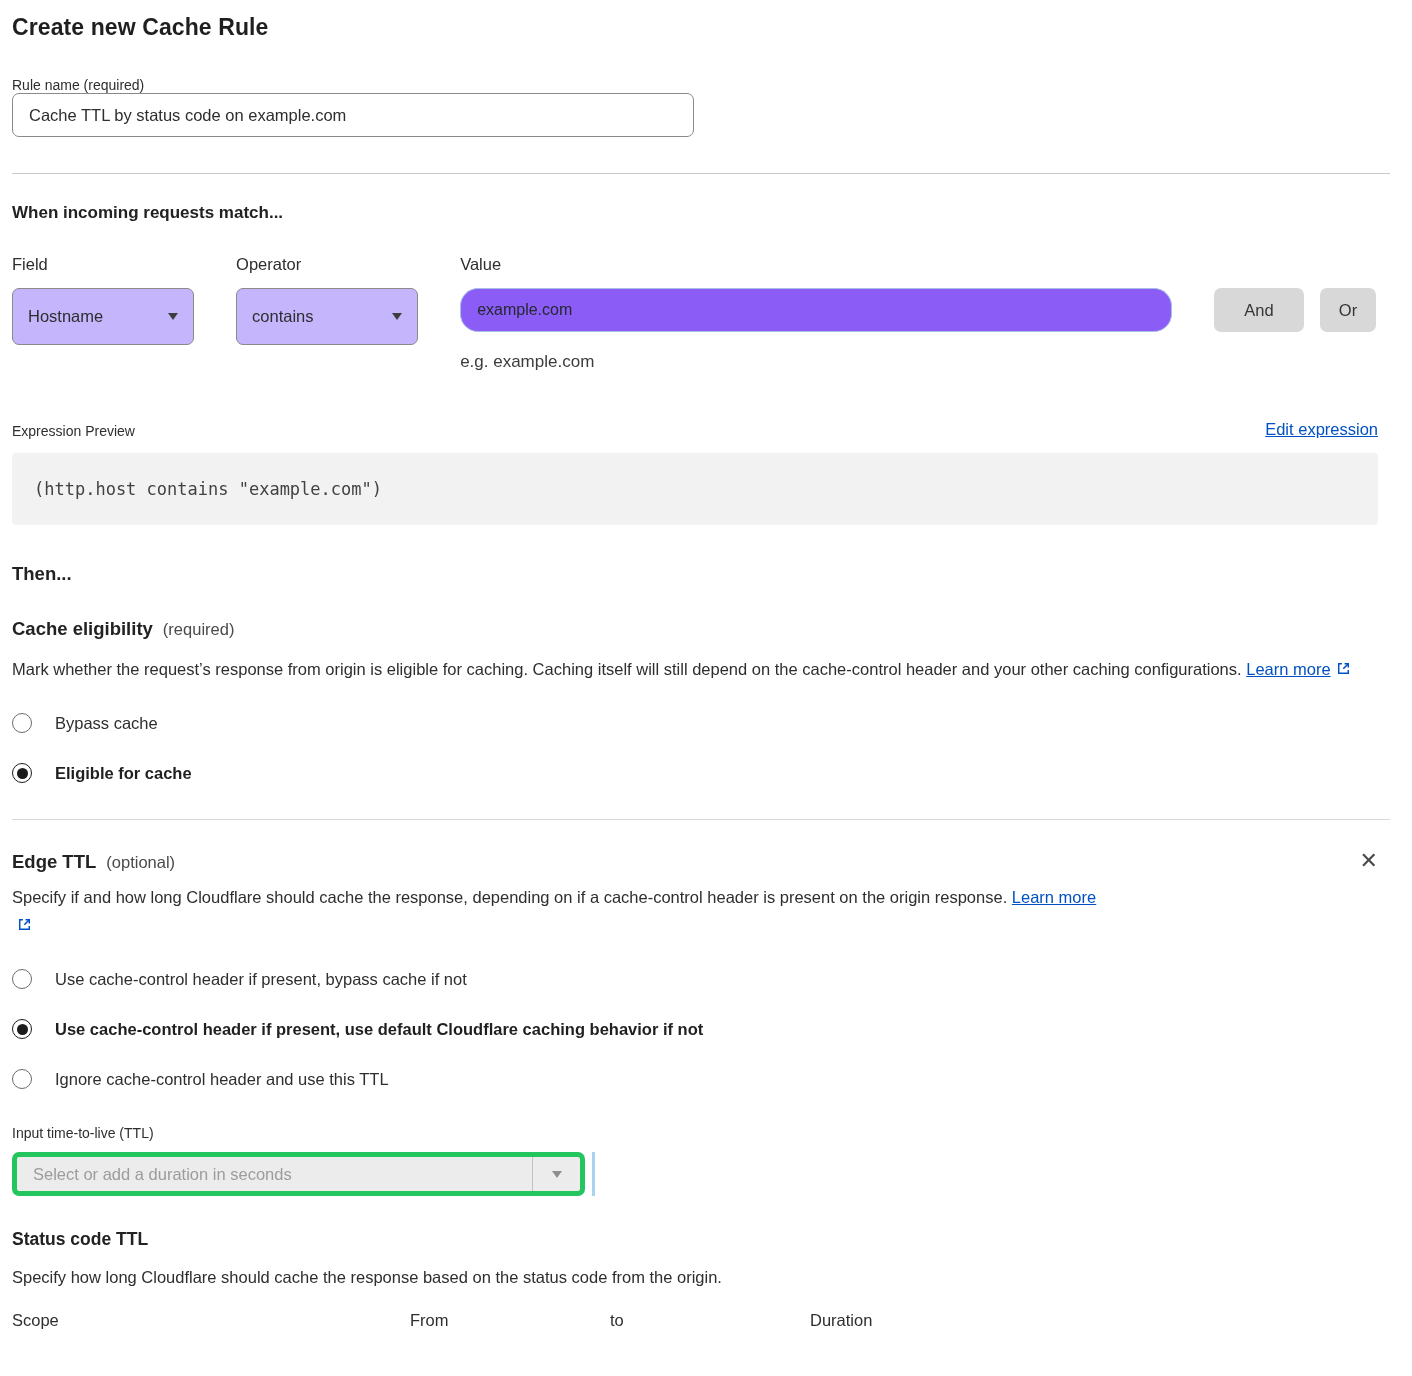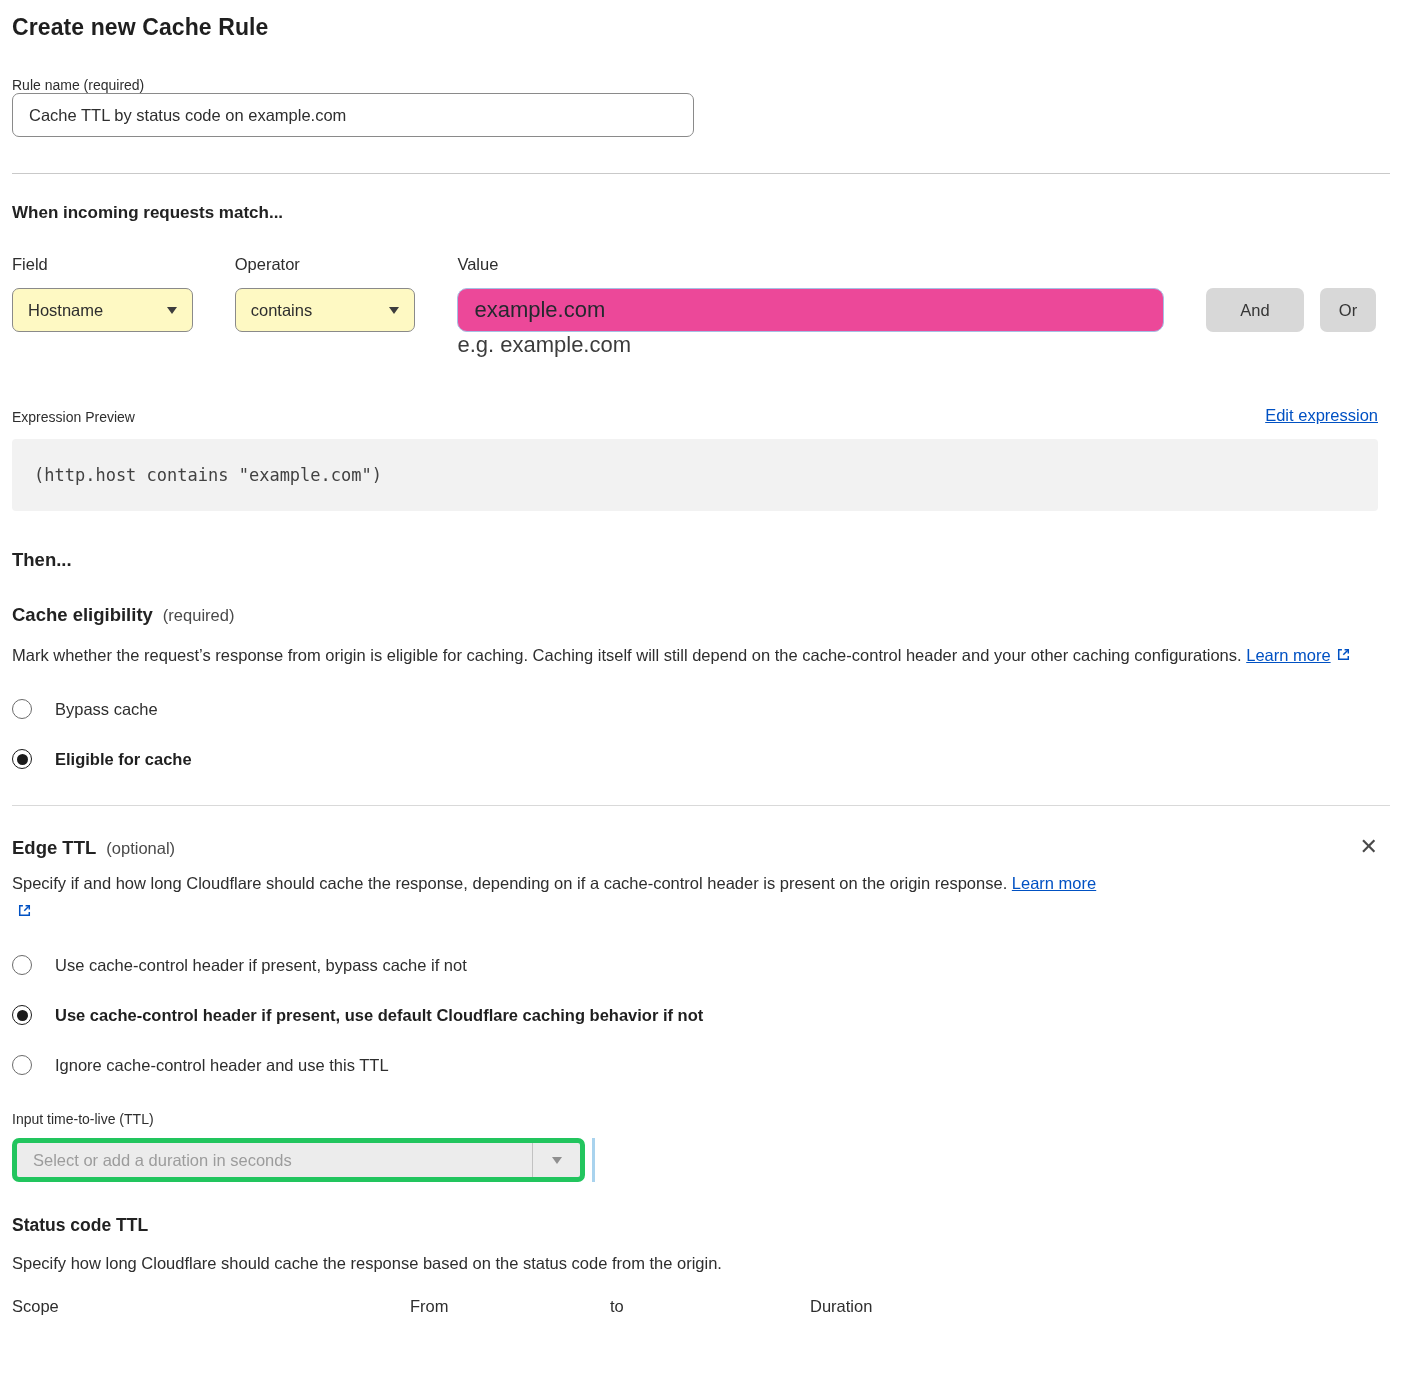--- a/index.html
+++ b/index.html
@@ -31,42 +31,42 @@
 
   .divider { border: none; border-top: 1px solid #c9c9c9; margin: 36px 0 0 0; width: 1378px; }
   .divider.light { border-top-color: #d9d9d9; }
 
   .section-heading { font-size: 17px; font-weight: 700; color: #222; margin-top: 29px; }
 
   
   .match-row { display: flex; margin-top: 32px; align-items: flex-start; gap: 32px; }
   .col .col-label { font-size: 16.5px; color: #2e2e2e; height: 33px; }
   .select {
-    height: 44px; border: 1px solid #8a8a8a; border-radius: 7px; background: #fef9c3;
+    height: 57px; border: 1px solid #8a8a8a; border-radius: 7px; background: #c4b5fd;
     display: flex; align-items: center; justify-content: space-between;
     padding: 0 15px; font-size: 16.5px; color: #2e2e2e; cursor: pointer;
   }
   .caret { width: 0; height: 0; border-left: 5.5px solid transparent; border-right: 5.5px solid transparent; border-top: 7px solid #3d3d3d; }
   .col-field { width: 200px; margin-right: 10px; }
   .col-operator { width: 200px; margin-right: 10px; }
   .col-value { width: 782px; }
   .value-input {
     width: 100%; height: 44px;
-    background: #ec4899; border: 1px solid #a5bfe4; border-radius: 10px;
-    font-family: "Liberation Sans", "DejaVu Sans", sans-serif;
-    font-size: 22px; color: #24292e; padding: 0 16px; outline: none; display:block;
-  }
-  .value-help { margin-top: 0; font-size: 22px; color: #3c3c3c; }
+    background: #8b5cf6; border: 1px solid #a5bfe4; border-radius: 18px;
+    font-family: "Liberation Sans", "DejaVu Sans", sans-serif;
+    font-size: 16px; color: #24292e; padding: 0 16px; outline: none; display:block;
+  }
+  .value-help { margin-top: 20px; font-size: 17px; color: #3c3c3c; }
   .connector-btns { display: flex; padding-top: 33px; }
   .btn-gray {
     height: 44px; background: #d8d8d8; border: none; border-radius: 7px;
     font-family: "Liberation Sans", "DejaVu Sans", sans-serif;
     font-size: 16.5px; color: #363636; cursor: pointer;
   }
-  .btn-and { width: 98px; margin-left: 10px; }
+  .btn-and { width: 90px; margin-left: 10px; }
   .btn-or  { width: 56px; margin-left: 16px; }
 
   
   .expr-head { display: flex; justify-content: space-between; align-items: flex-end; margin-top: 48px; width: 1366px; }
   .link { color: #0051c3; text-decoration: underline; font-size: 16.5px; cursor: pointer; }
   .expr-block {
     margin-top: 14px; width: 1366px; height: 72px;
     background: #f2f2f2; border-radius: 4px;
     display: flex; align-items: center; padding: 0 22px;
     font-family: "DejaVu Sans Mono", "Liberation Mono", monospace;

